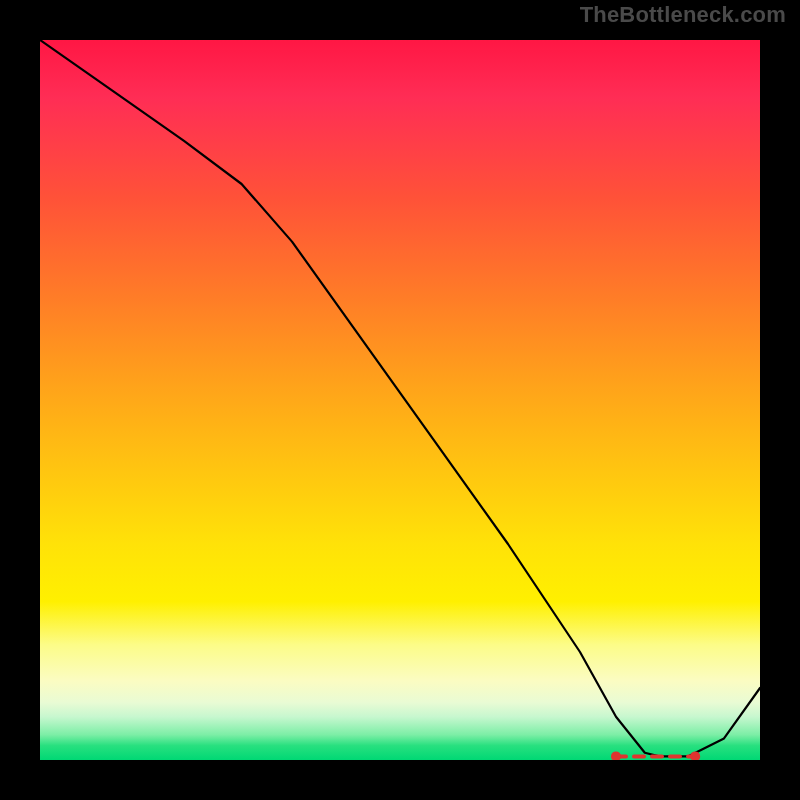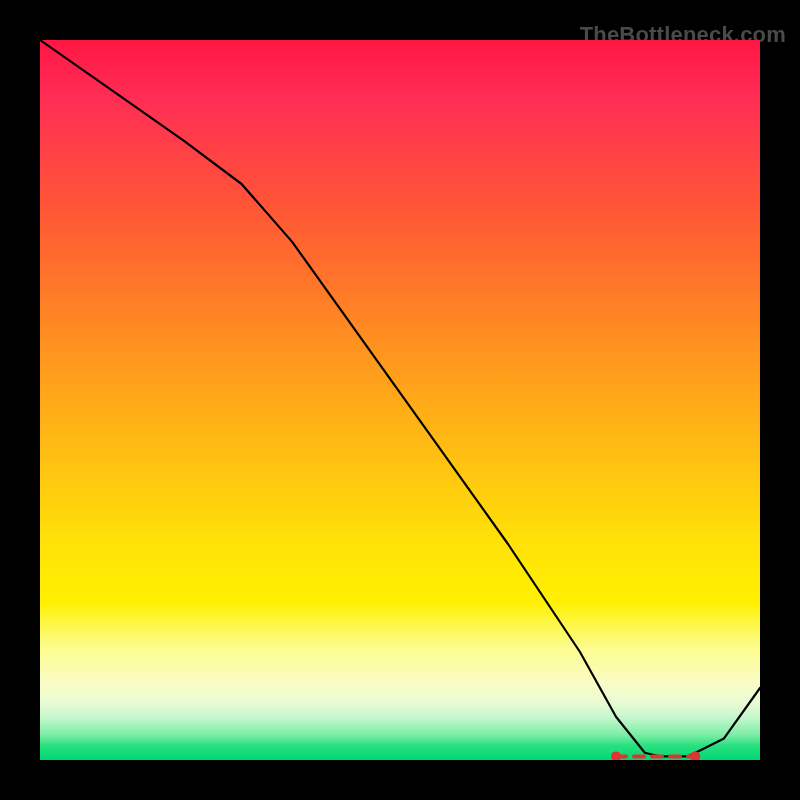--- a/index.html
+++ b/index.html
@@ -12,21 +12,21 @@
     font-family: Arial, Helvetica, sans-serif;
   }
   .frame {
     position: relative;
     width: 800px;
     height: 800px;
     background: #000;
   }
   .watermark {
     position: absolute;
-    top: 22px;
+    top: 2px;
     right: 14px;
     color: #4a4a4a;
     font-size: 22px;
     font-weight: 700;
     letter-spacing: 0.2px;
     user-select: none;
   }
   .plot-area {
     position: absolute;
     left: 40px;

